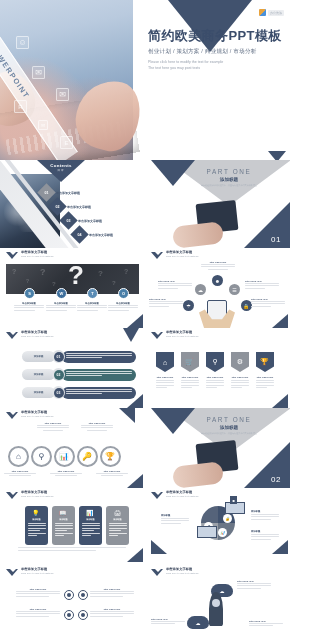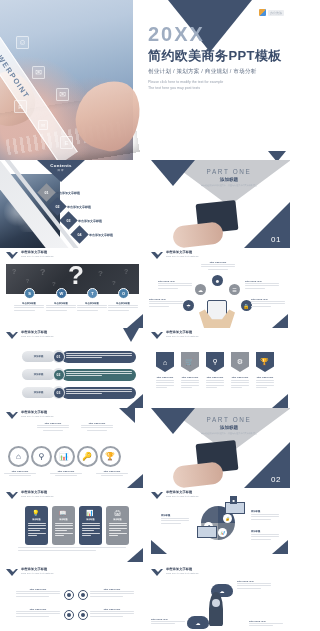--- a/index.html
+++ b/index.html
@@ -273,21 +273,20 @@
     </div>
     <div class="diag">
       <div class="diagtxt">BUSINESS POWERPOINT</div>
     </div>
     <div class="capTri"></div>
     <div class="logo">
       <span class="lm"></span>
       <span class="lt">办公资源</span>
     </div>
     <div class="txtblk">
-      <div class="yr">20XX</div>
       <div class="h1">简约欧美商务PPT模板</div>
       <div class="h2">创业计划 / 策划方案 / 商业规划 / 市场分析</div>
       <div class="h3">
         <div>Please click here to modify the text for example</div>
         <div>The text here you may post texts</div>
       </div>
     </div>
     <div class="botTri"></div>
   </div>
 

